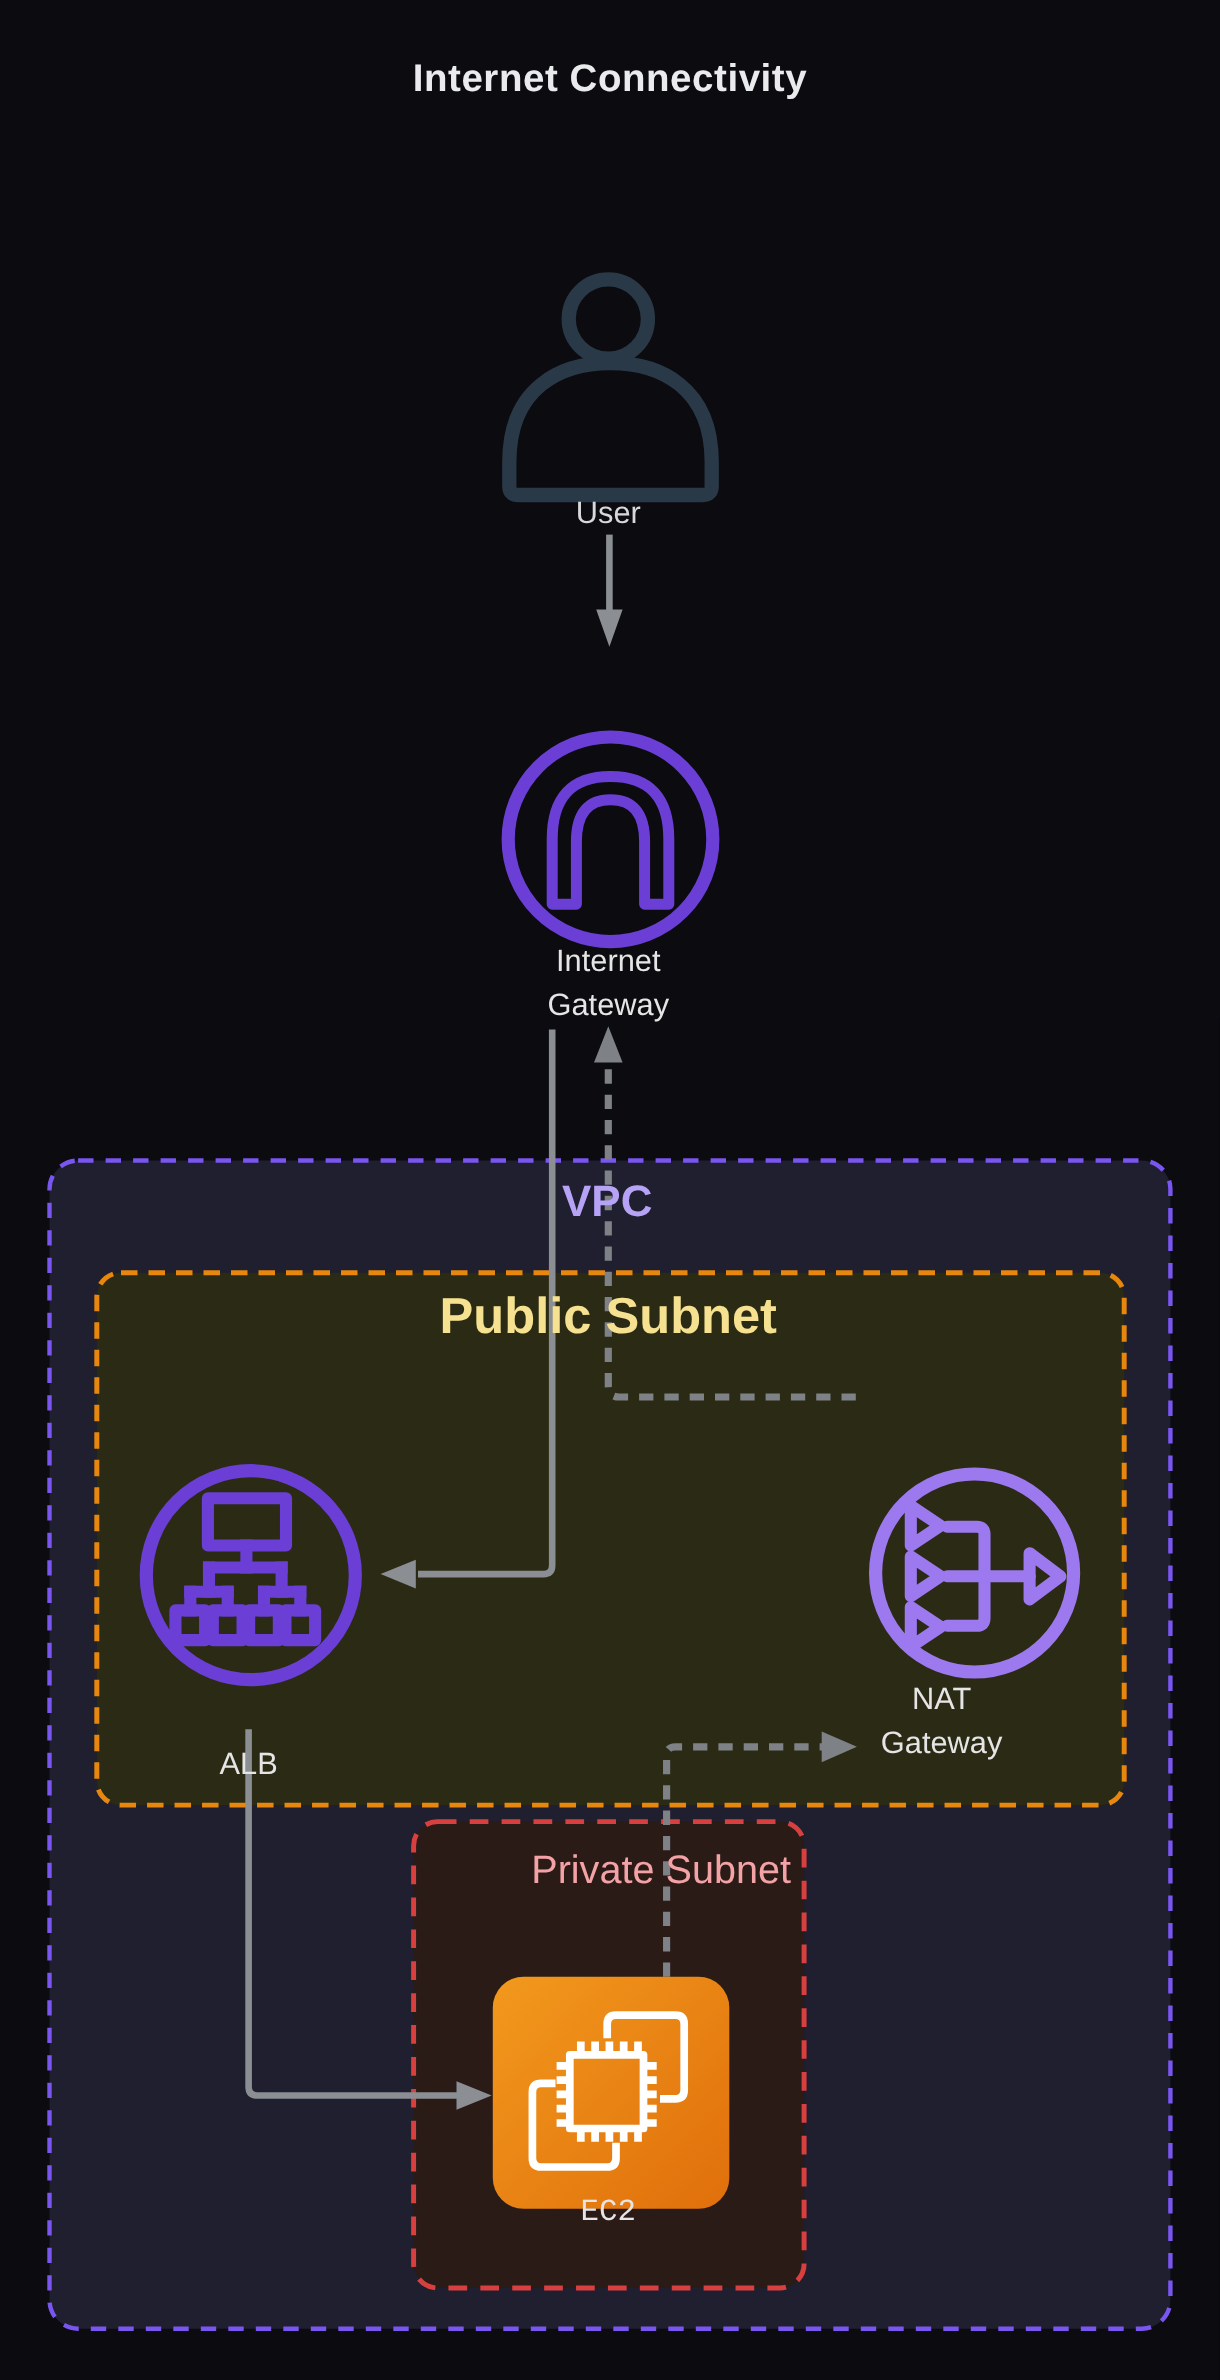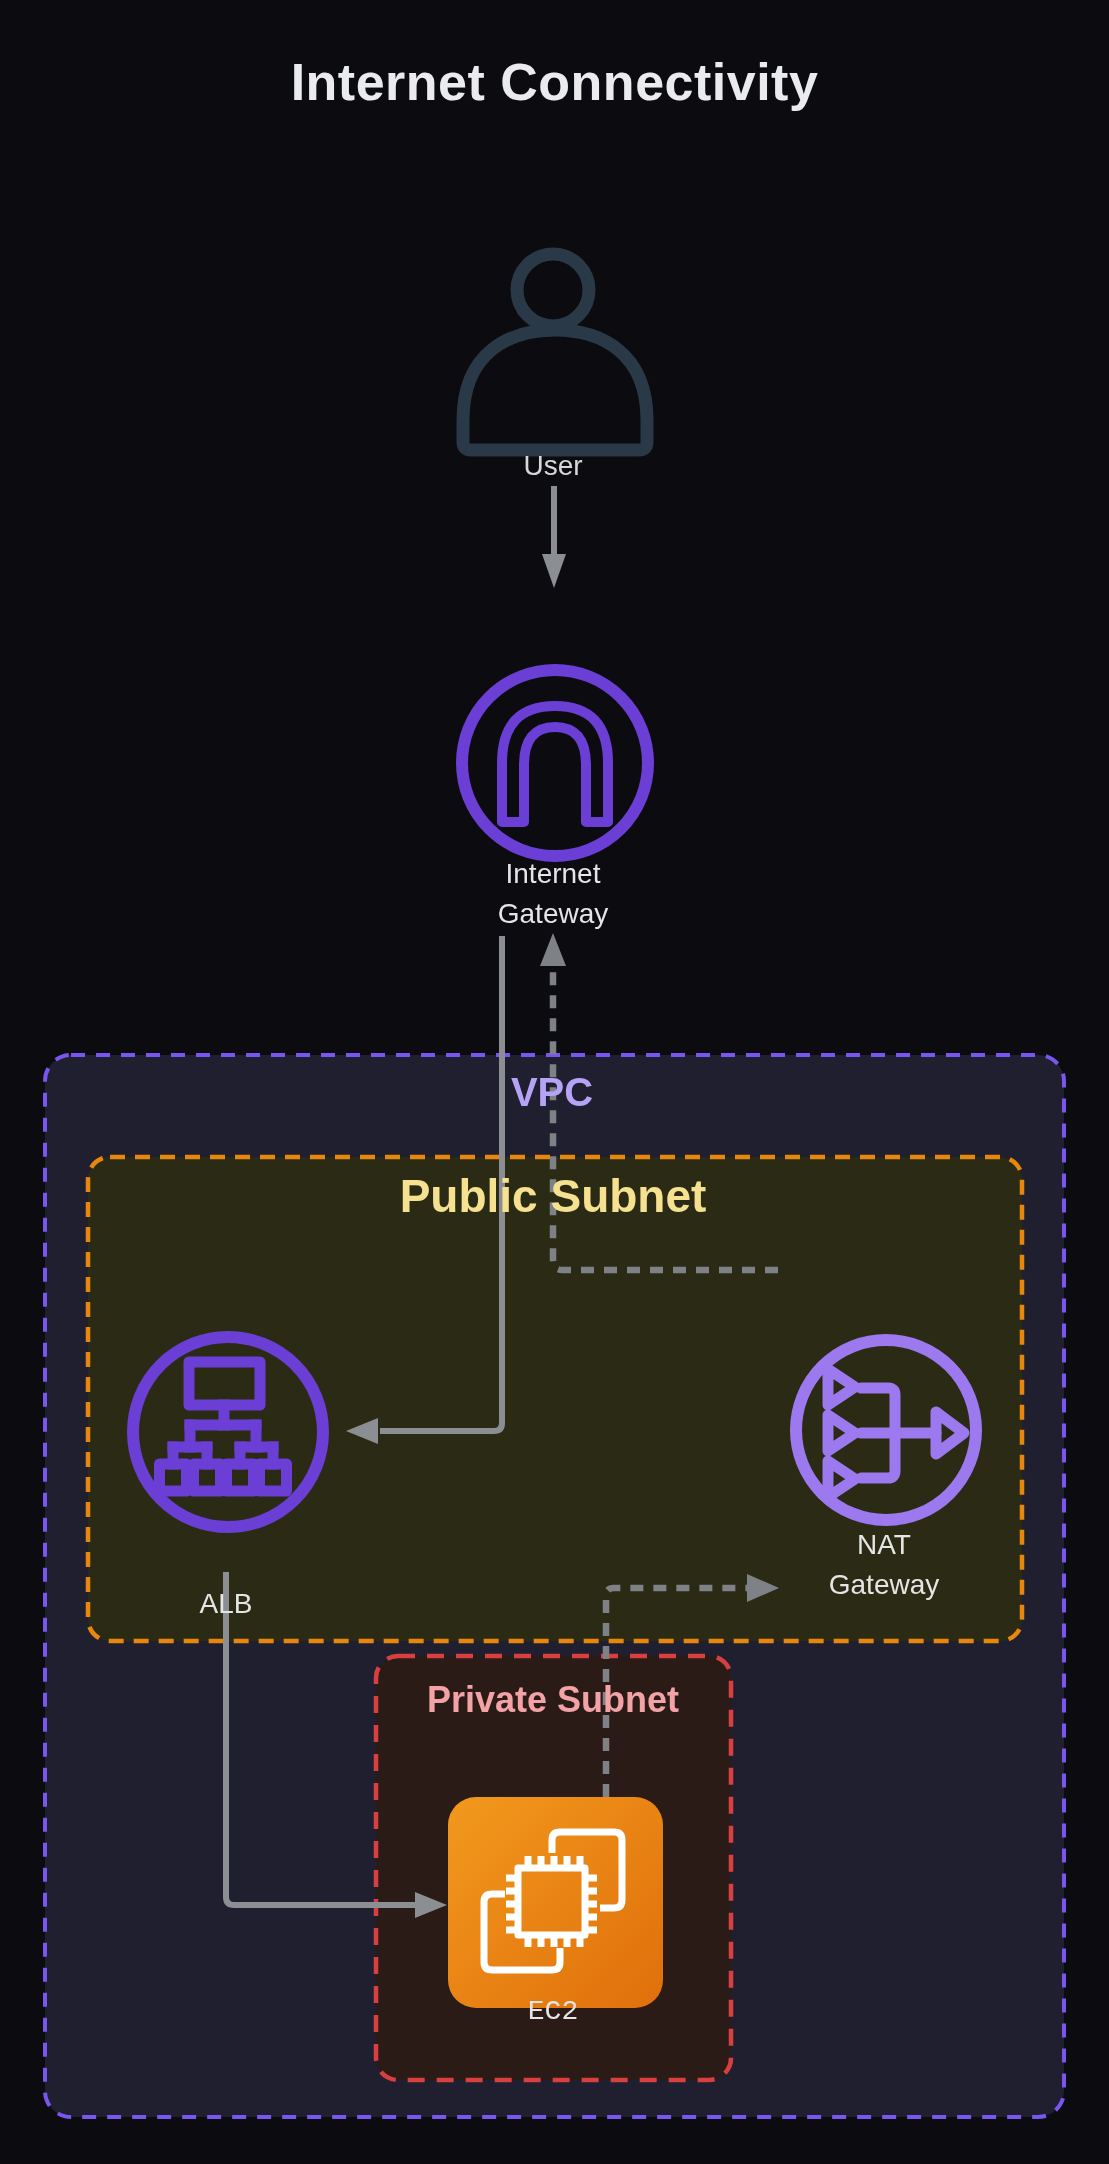--- a/index.html
+++ b/index.html
@@ -7,26 +7,26 @@
     position:relative;width:1109px;height:2164px;overflow:hidden;
     background:#0b0b10;font-family:"Liberation Sans",sans-serif;
   }
   .canvas svg{position:absolute;left:0;top:0;}
   .lbl{
     position:absolute;transform:translateX(-50%);text-align:center;
     white-space:pre-line;line-height:40px;color:#e5e5e5;z-index:5;
   }
   .title{
     position:absolute;left:0;right:0;top:52px;text-align:center;
-    font-size:52px;font-weight:700;color:#eaebed;letter-spacing:.5px;z-index:5;
+    font-size:35px;font-weight:700;color:#eaebed;letter-spacing:.5px;z-index:5;
   }
   .node-lbl{font-size:28px;}
   .vpc-lbl{font-size:40px;font-weight:700;color:#b6a3f6;}
   .public-lbl{font-size:46px;font-weight:700;color:#f5e18f;}
-  .private-lbl{font-size:36px;font-weight:700;color:#f3a2a6;}
+  .private-lbl{font-size:36px;font-weight:400;color:#f3a2a6;margin-left:48px;}
   .user-lbl{color:#d7d8d9;}
 </style>
 </head>
 <body>
 
 <div class="canvas">
 
   <div class="title">Internet Connectivity</div>
 
   <svg width="1109" height="2164" viewBox="0 0 1109 2164">
@@ -131,20 +131,20 @@
 
   <div class="lbl node-lbl" style="left:553px;top:854px;">Internet
 Gateway</div>
 
   <div class="lbl vpc-lbl" style="left:552px;top:1072px;">VPC</div>
 
   <div class="lbl public-lbl" style="left:553px;top:1176px;">Public Subnet</div>
 
   <div class="lbl node-lbl" style="left:226px;top:1584px;">ALB</div>
 
-  <div class="lbl node-lbl" style="left:884px;top:1525px;">NAT
+  <div class="lbl node-lbl" style="left:856px;top:1525px;">NAT
 Gateway</div>
 
   <div class="lbl private-lbl" style="left:553px;top:1680px;">Private Subnet</div>
 
   <div class="lbl node-lbl" style="left:553px;top:1992px;font-family:Liberation Mono, monospace;">EC2</div>
 
 </div>
 
 </body></html>

